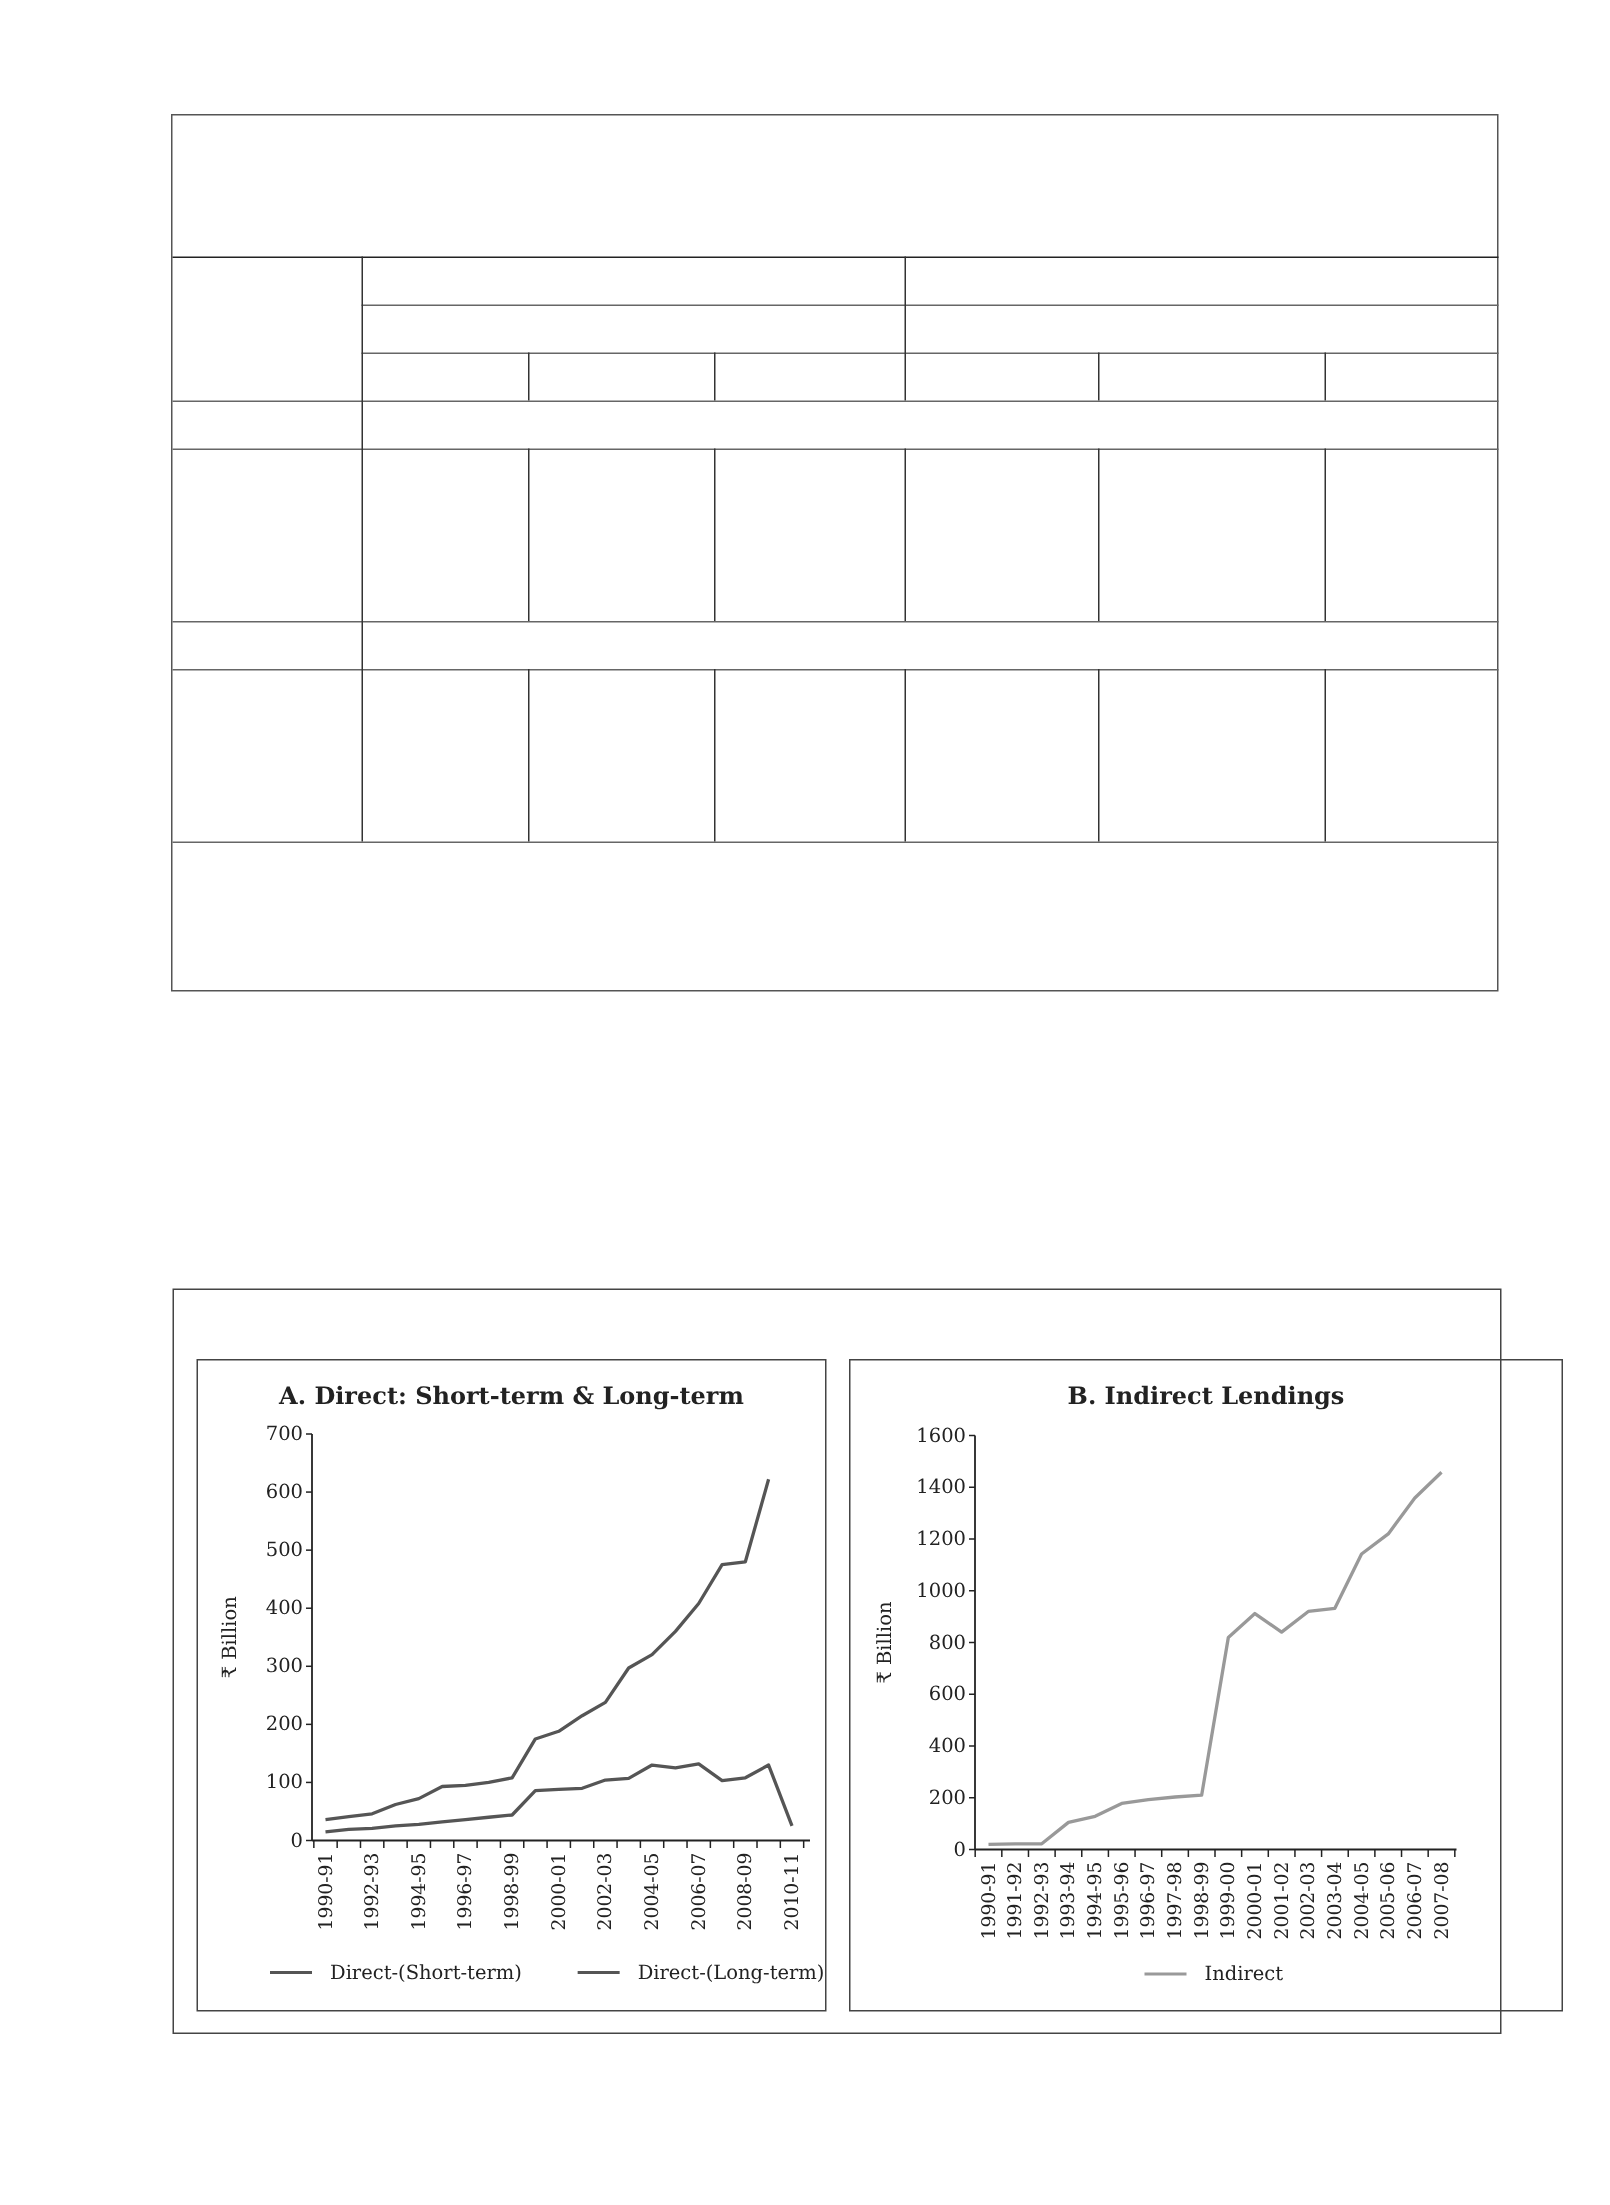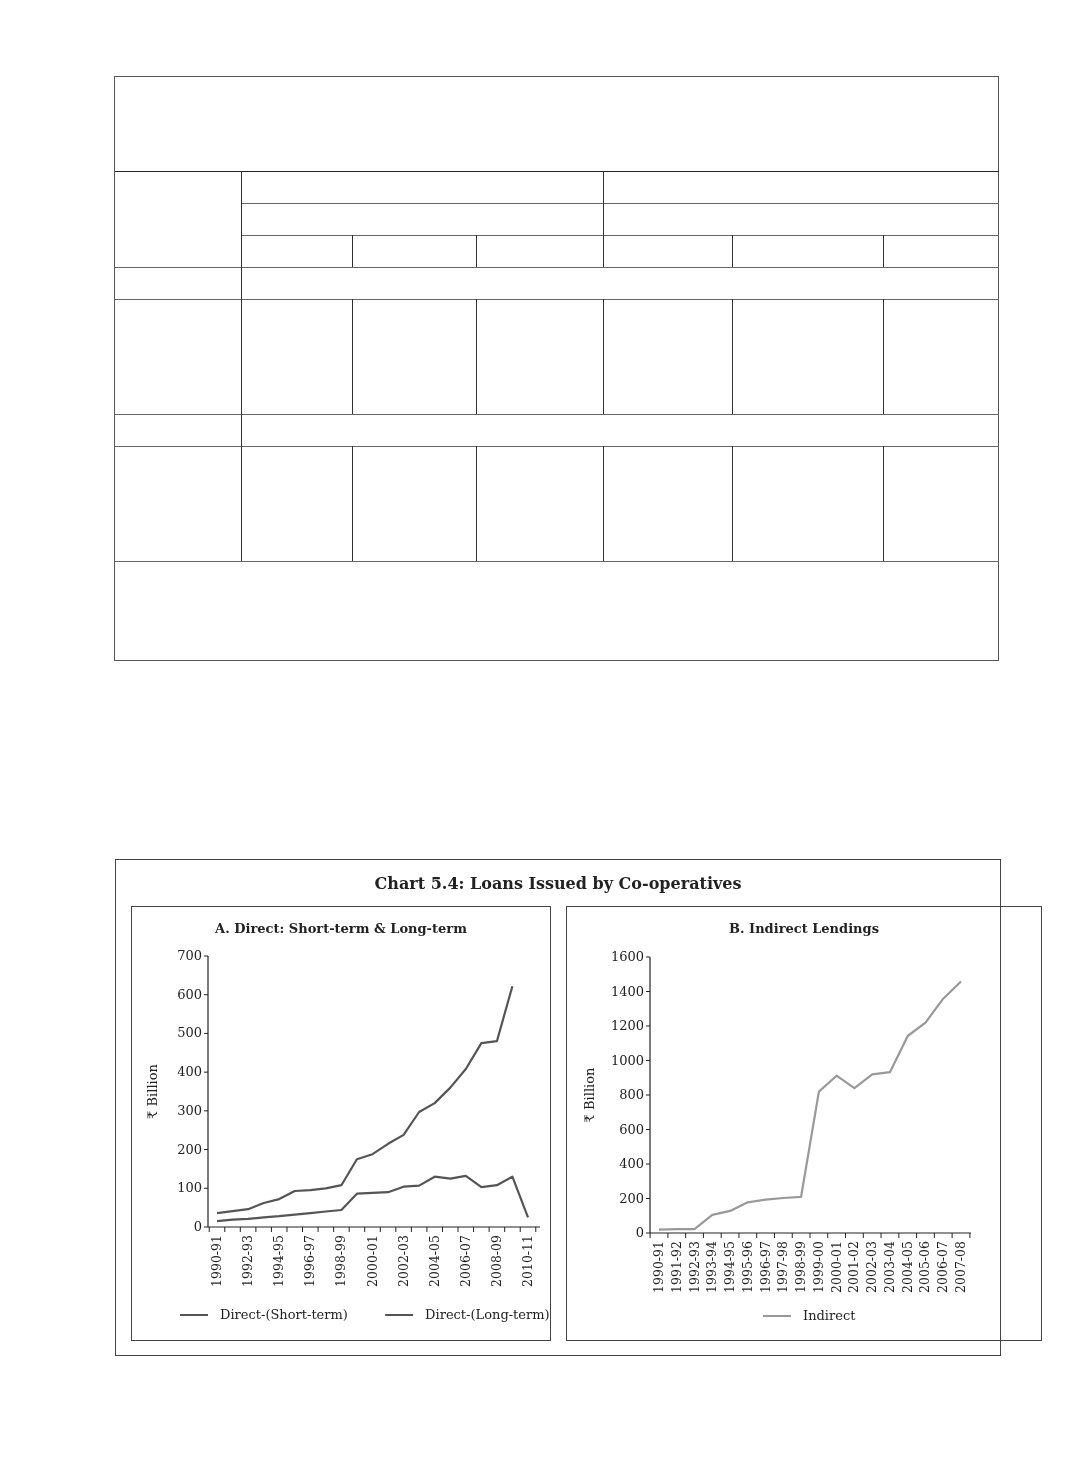--- a/index.html
+++ b/index.html
@@ -3,21 +3,21 @@
 <meta charset="utf-8">
 <style>
   html, body { margin: 0; padding: 0; background: #ffffff; }
   body { width: 1073px; height: 1470px; position: relative; font-family: "DejaVu Serif", serif; color: #222; }
   .tbl { position: absolute; left: 114px; top: 76px; width: 885px; height: 585px; border: 1px solid #555; box-sizing: border-box; }
   .tbl .h { position: absolute; height: 0; border-top: 1px solid #666; }
   .tbl .v { position: absolute; width: 0; border-left: 1px solid #333; }
   .chart-frame { position: absolute; left: 115px; top: 859px; width: 886px; height: 497px; border: 1px solid #444; box-sizing: border-box; }
   .main-title { position: absolute; left: 0; right: 0; top: 14px; text-align: center; font-weight: bold; font-size: 16px; }
   .panel { position: absolute; border: 1px solid #444; box-sizing: border-box; }
-  .panel-title { position: absolute; left: 0; right: 0; top: 14px; text-align: center; font-weight: bold; font-size: 13px; }
+  .panel-title { position: absolute; left: 0; right: 0; top: 14px; text-align: center; font-weight: bold; font-size: 16px; }
   svg { position: absolute; left: 0; top: 0; overflow: visible; }
   svg text { font-family: "DejaVu Serif", serif; fill: #222; }
 </style>
 </head>
 <body>
 
 <div class="tbl">
   <div class="h" style="left:0;width:884px;top:94px;border-top-color:#222"></div>
   <div class="h" style="left:126px;width:758px;top:126px"></div>
   <div class="h" style="left:126px;width:758px;top:158px"></div>
@@ -38,21 +38,20 @@
   <div class="v" style="left:617px;top:222px;height:115px"></div>
   <div class="v" style="left:768px;top:222px;height:115px"></div>
   <div class="v" style="left:237px;top:369px;height:115px"></div>
   <div class="v" style="left:361px;top:369px;height:115px"></div>
   <div class="v" style="left:488px;top:369px;height:115px"></div>
   <div class="v" style="left:617px;top:369px;height:115px"></div>
   <div class="v" style="left:768px;top:369px;height:115px"></div>
 </div>
 
 <div class="chart-frame">
-  <div class="main-title">Chart 5.4: Loans Issued by Co-operatives</div>
 
   <div class="panel" id="panelA" style="left:15px;top:46px;width:420px;height:435px">
     <div class="panel-title">A. Direct: Short-term &amp; Long-term</div>
     <svg id="svgA" width="420" height="435">
         <line x1="76" y1="49" x2="76" y2="320" stroke="#222" stroke-width="1.2"></line>
         <line x1="76" y1="320" x2="408" y2="320" stroke="#222" stroke-width="1.2"></line>
         <line x1="72" y1="320" x2="76" y2="320" stroke="#222"></line>
         <text x="70" y="324" text-anchor="end" font-size="13">0</text>
         <line x1="72" y1="281.2857142857143" x2="76" y2="281.2857142857143" stroke="#222"></line>
         <text x="70" y="285.2857142857143" text-anchor="end" font-size="13">100</text>

